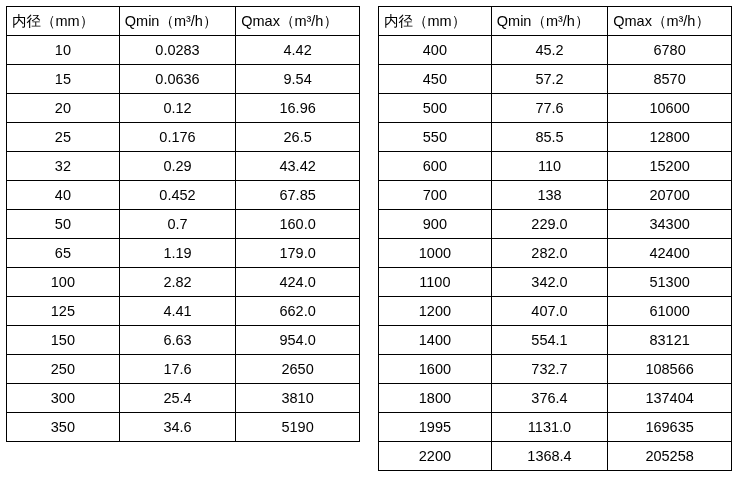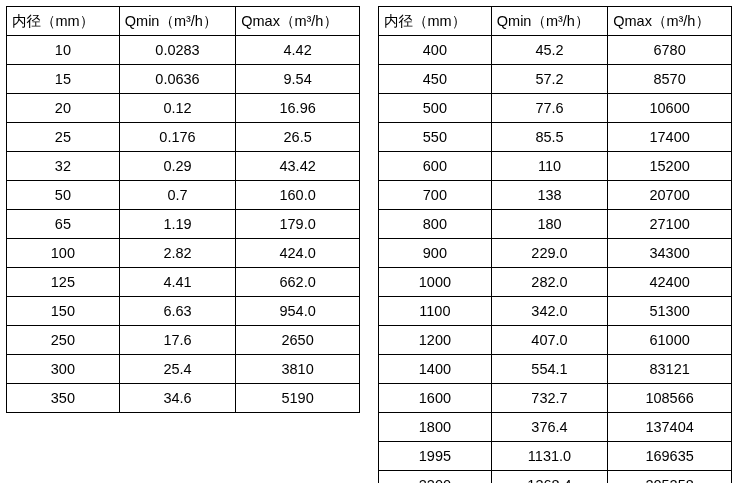--- a/index.html
+++ b/index.html
@@ -86,20 +86,25 @@
             <td class="c0">25</td>
             <td class="c1">0.176</td>
             <td class="c2">26.5</td>
           </tr>
           <tr>
             <td class="c0">32</td>
             <td class="c1">0.29</td>
             <td class="c2">43.42</td>
           </tr>
           <tr>
+            <td class="c0">40</td>
+            <td class="c1">0.452</td>
+            <td class="c2">67.85</td>
+          </tr>
+          <tr>
             <td class="c0">50</td>
             <td class="c1">0.7</td>
             <td class="c2">160.0</td>
           </tr>
           <tr>
             <td class="c0">65</td>
             <td class="c1">1.19</td>
             <td class="c2">179.0</td>
           </tr>
           <tr>
@@ -157,38 +162,33 @@
             <td class="c2">8570</td>
           </tr>
           <tr>
             <td class="c0">500</td>
             <td class="c1">77.6</td>
             <td class="c2">10600</td>
           </tr>
           <tr>
             <td class="c0">550</td>
             <td class="c1">85.5</td>
-            <td class="c2">17400</td>
+            <td class="c2">12800</td>
           </tr>
           <tr>
             <td class="c0">600</td>
             <td class="c1">110</td>
             <td class="c2">15200</td>
           </tr>
           <tr>
             <td class="c0">700</td>
             <td class="c1">138</td>
             <td class="c2">20700</td>
           </tr>
           <tr>
-            <td class="c0">800</td>
-            <td class="c1">180</td>
-            <td class="c2">27100</td>
-          </tr>
-          <tr>
             <td class="c0">900</td>
             <td class="c1">229.0</td>
             <td class="c2">34300</td>
           </tr>
           <tr>
             <td class="c0">1000</td>
             <td class="c1">282.0</td>
             <td class="c2">42400</td>
           </tr>
           <tr>

